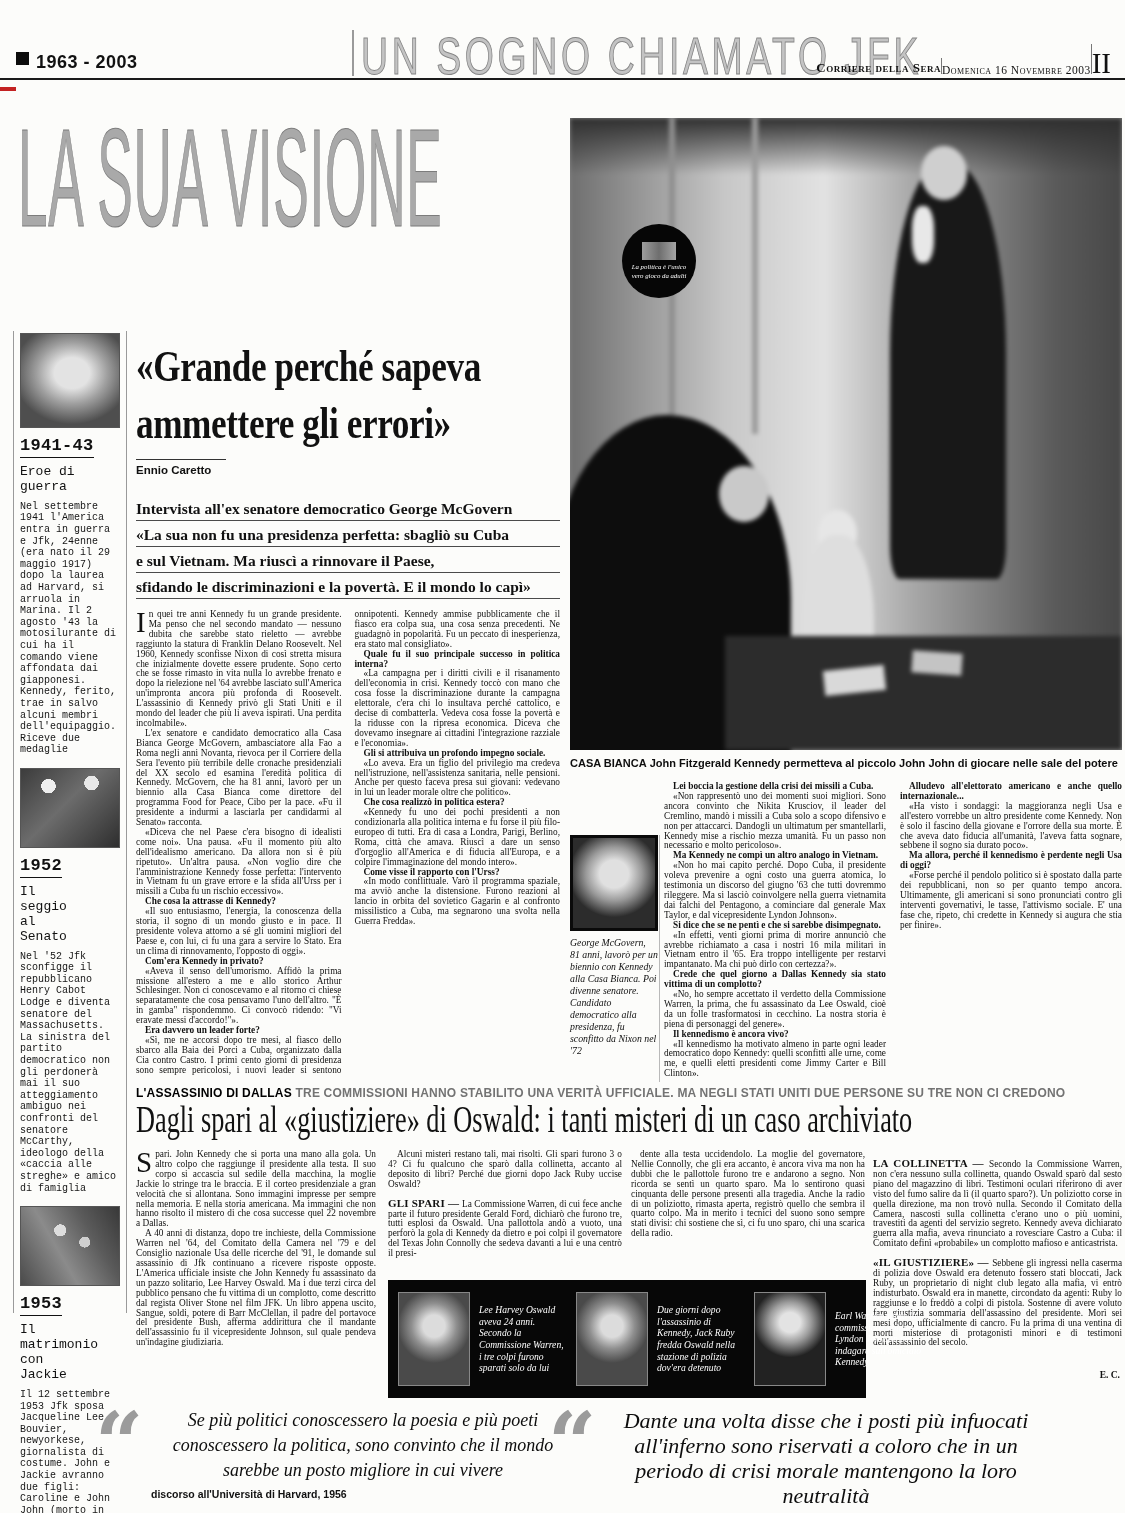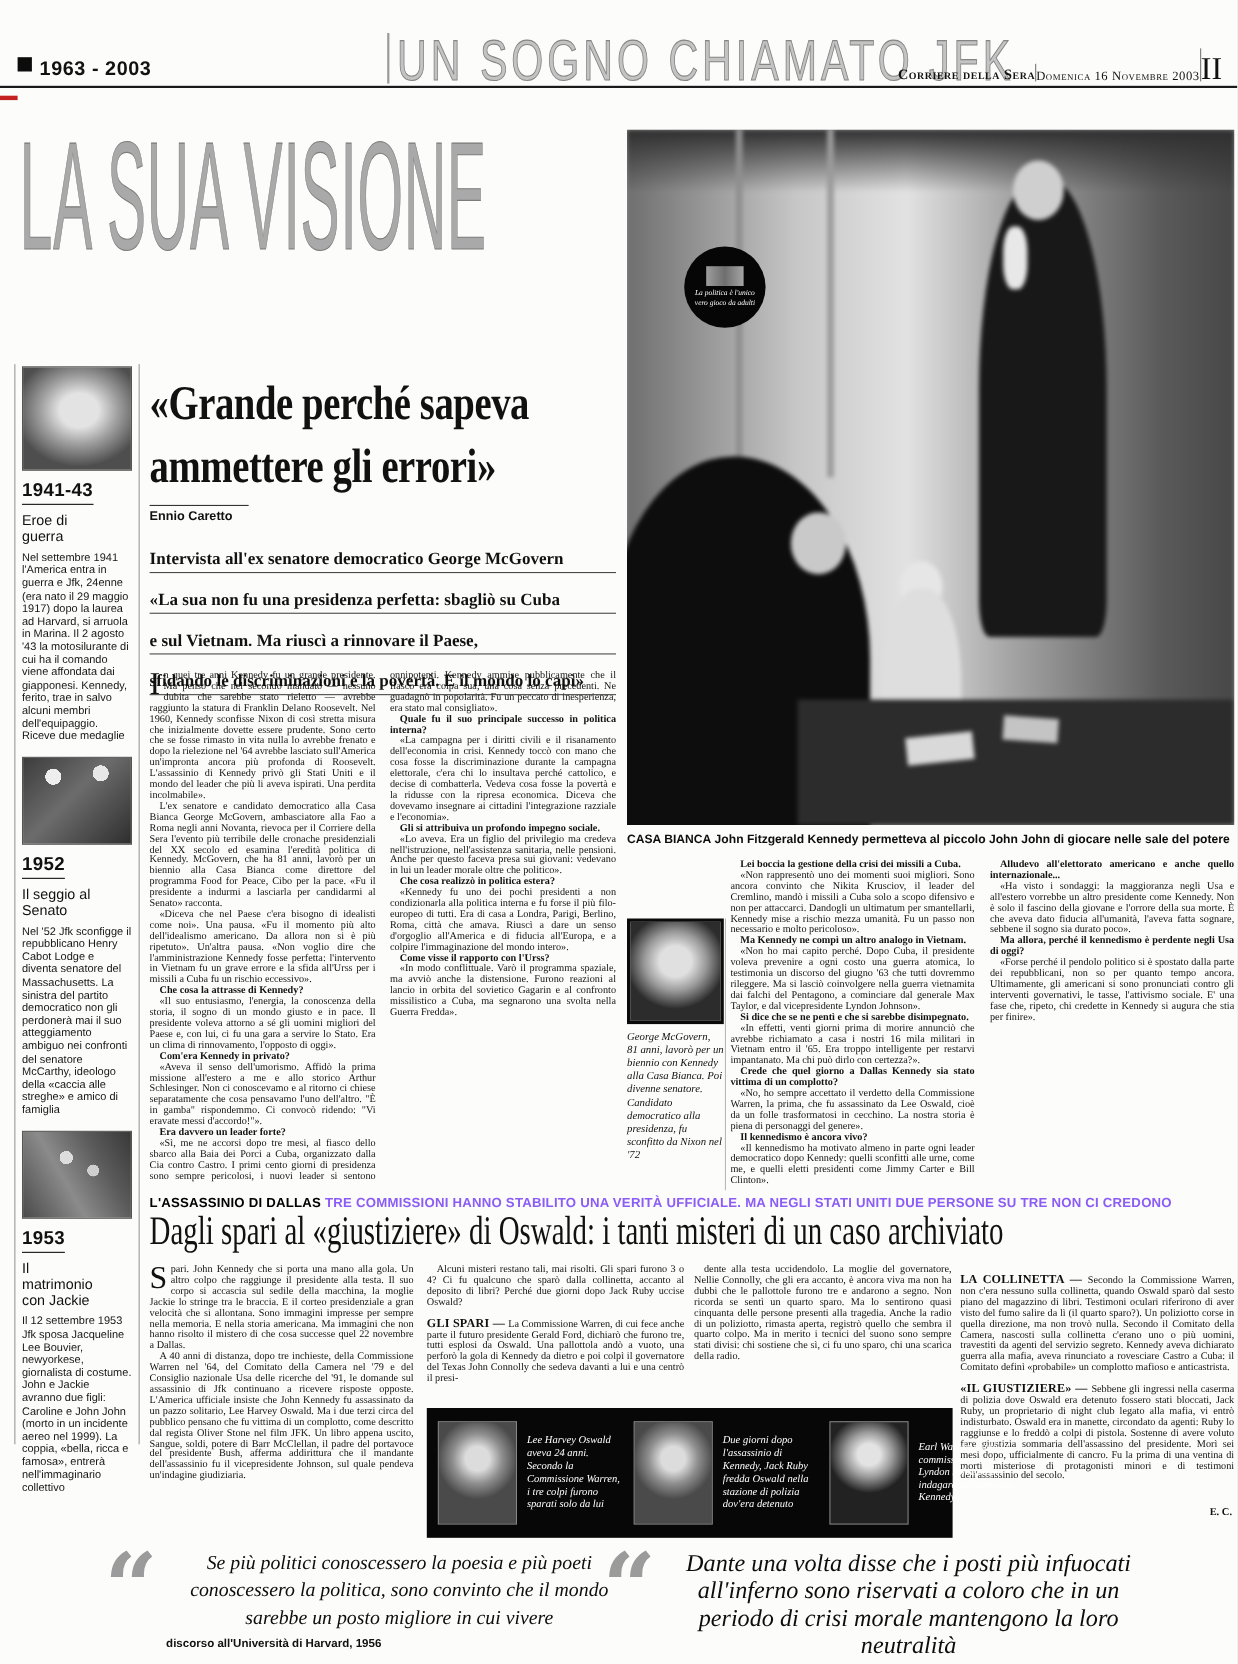--- a/index.html
+++ b/index.html
@@ -26,21 +26,21 @@
 
   
   .section-title{position:absolute;left:18px;top:108px;margin:0;width:1400px;
                  font-family:"Liberation Sans",sans-serif;font-weight:400;font-size:140px;line-height:1;
                  letter-spacing:2px;color:#a9a9a9;-webkit-text-stroke:1px #7c7c7c;
                  transform:scale(.38,1);transform-origin:left top;white-space:nowrap;}
 
   
   .sidebar{position:absolute;left:13px;top:331px;width:114px;height:982px;
            border-left:1px solid #9a9a9a;border-right:1px solid #9a9a9a;padding:0 6px;box-sizing:border-box;
-           font-family:Liberation Sans, sans-serif;}
+           font-family:Liberation Mono, monospace;}
   .sb-photo{width:100%;margin:2px 0 8px 0;border:1px solid #555;box-sizing:border-box;}
   .sb-photo.p1{height:95px;background:radial-gradient(ellipse 60% 55% at 52% 42%,#e3e3e3 0 30%,#9f9f9f 60%,#4e4e4e 100%);}
   .sb-photo.p2{height:80px;margin-top:12px;background:
      radial-gradient(circle 12px at 28% 22%,#eee 0 60%,transparent 61%),
      radial-gradient(circle 12px at 72% 18%,#e8e8e8 0 60%,transparent 61%),
      linear-gradient(135deg,#3c3c3c 0%,#6c6c6c 45%,#2e2e2e 100%);}
   .sb-photo.p3{height:80px;margin-top:12px;background:
      radial-gradient(circle 10px at 40% 30%,#ddd 0 60%,transparent 61%),
      radial-gradient(circle 9px at 65% 45%,#cfcfcf 0 60%,transparent 61%),
      linear-gradient(60deg,#4a4a4a 0%,#8b8b8b 40%,#5b5b5b 70%,#383838 100%);}
@@ -50,21 +50,21 @@
   .sb-text{font-size:10px;line-height:11.6px;margin:0;color:#151515;}
 
   
   .headline{position:absolute;left:136px;top:338px;width:540px;margin:0;
             font-size:44px;line-height:1.3;font-weight:700;letter-spacing:-.5px;
             transform:scaleX(.8);transform-origin:left top;}
   .byline{position:absolute;left:136px;top:459px;width:90px;border-top:1px solid #333;padding-top:4px;
           font-family:"Liberation Sans",sans-serif;font-weight:700;font-size:11.5px;}
   .standfirst{position:absolute;left:136px;top:500px;width:424px;}
   .standfirst div{font-weight:700;font-size:15.5px;line-height:17px;border-bottom:1px solid #4a4a4a;
-                  padding-bottom:3px;margin-bottom:16px;}
+                  padding-bottom:3px;margin-bottom:5px;}
 
   
   .art{font-size:9.3px;line-height:9.9px;text-align:justify;overflow:hidden;}
   .art p{margin:0;text-indent:9px;}
   .art p.lead{text-indent:0;}
   .art p.labeled{text-indent:0;margin-top:9px;}
   .art p.q{font-weight:700;}
   .art p.lead::first-letter{font-size:29px;line-height:.82;float:left;padding:1px 3px 0 0;font-weight:400;}
   .plabel{font-family:Liberation Serif, serif;font-weight:700;font-size:11px;letter-spacing:.2px;}
   .cols-top{position:absolute;left:136px;top:610px;width:424px;height:472px;
@@ -106,21 +106,21 @@
   .inset-photo{width:88px;height:96px;background:
       radial-gradient(ellipse 55% 48% at 50% 40%,#e0e0e0 0 32%,#9a9a9a 62%,#2c2c2c 100%);
       border:3px solid #0a0a0a;box-sizing:border-box;}
   .inset-caption{margin-top:6px;font-style:italic;font-size:9.8px;line-height:12px;color:#101010;}
   .inset-rule{position:absolute;left:659px;top:835px;width:1px;height:247px;background:#b9b9b9;}
 
   
   .kicker{position:absolute;left:136px;top:1086px;width:990px;font-family:"Liberation Sans",sans-serif;
           font-weight:700;font-size:12px;letter-spacing:.2px;white-space:nowrap;}
   .kicker b{color:#000;}
-  .kicker span{color:#8b5cf6;text-align:center;}
+  .kicker span{color:#737373;text-align:center;}
   .d-headline{position:absolute;left:136px;top:1100px;width:1400px;margin:0;font-weight:400;
               font-size:37px;line-height:1.1;transform:scaleX(.71);transform-origin:left top;white-space:nowrap;}
   .dcol{position:absolute;top:1150px;}
   .dcol1{left:136px;width:240px;height:248px;}
   .dcol2{left:388px;width:234px;height:126px;}
   .dcol3{left:631px;width:234px;height:126px;}
   .dcol4{left:873px;width:249px;height:252px;}
   .signature{position:absolute;left:1046px;top:1370px;width:74px;text-align:right;
              font-weight:700;font-size:9.5px;}
 

